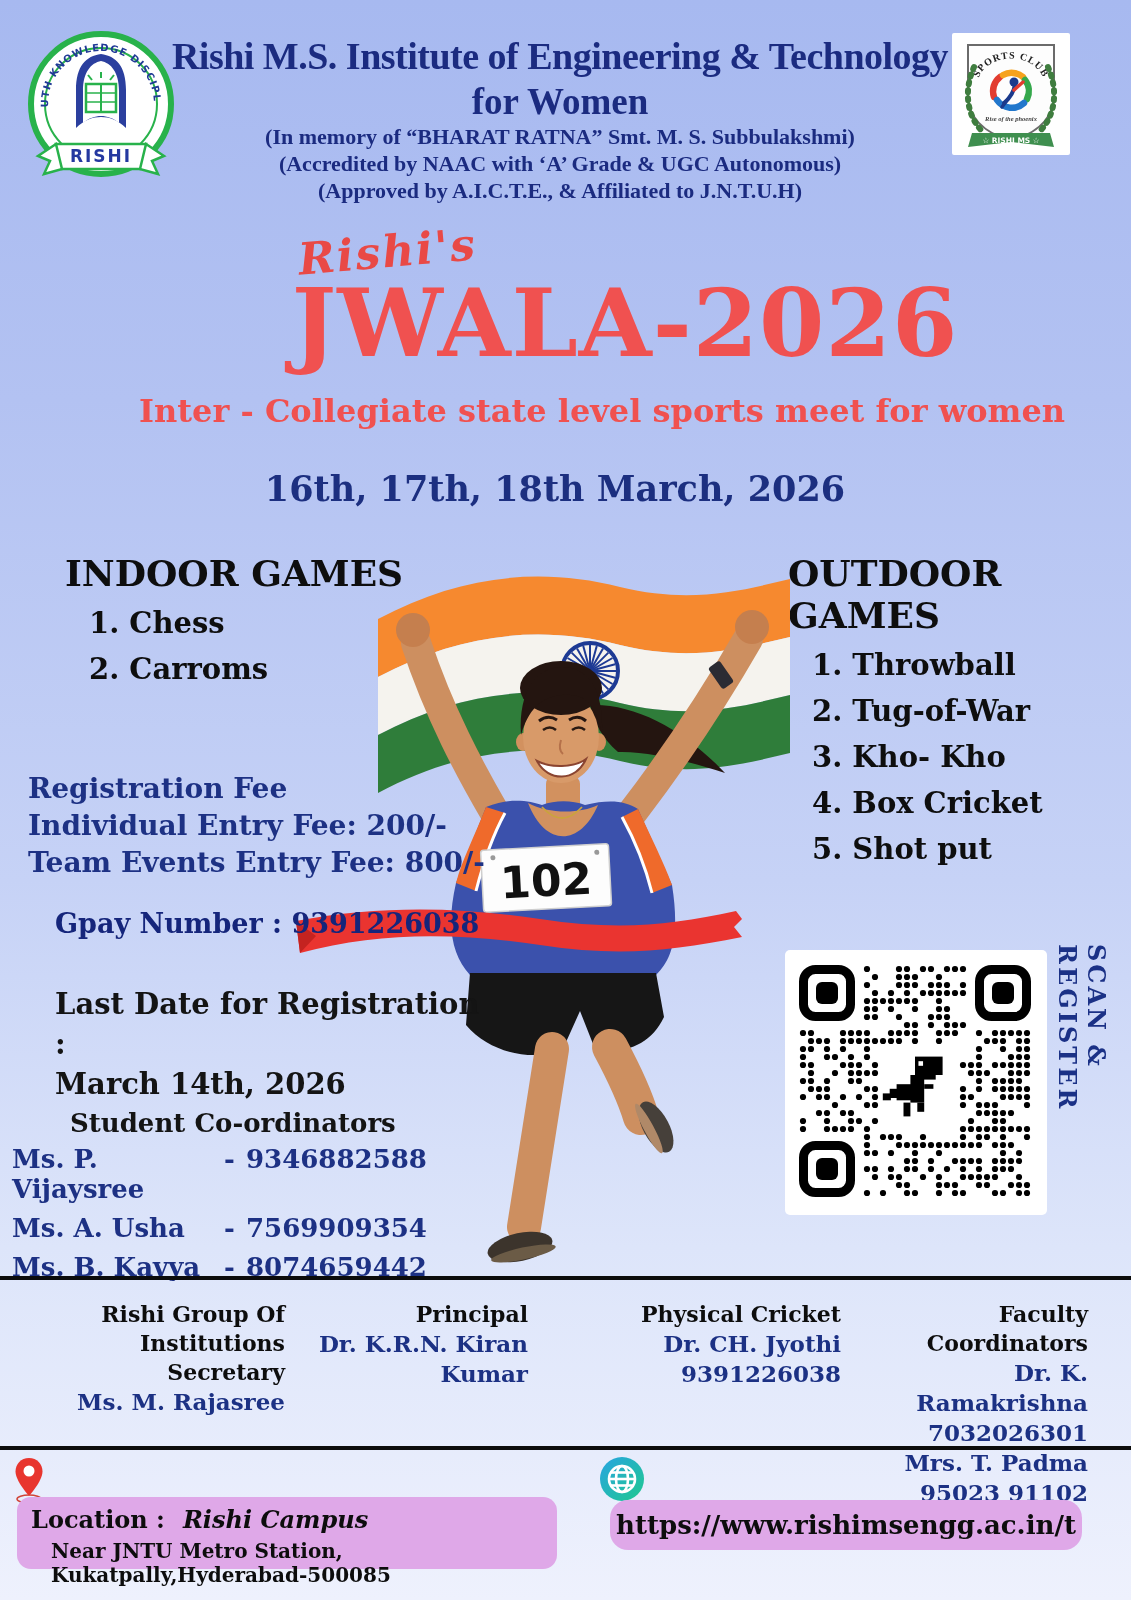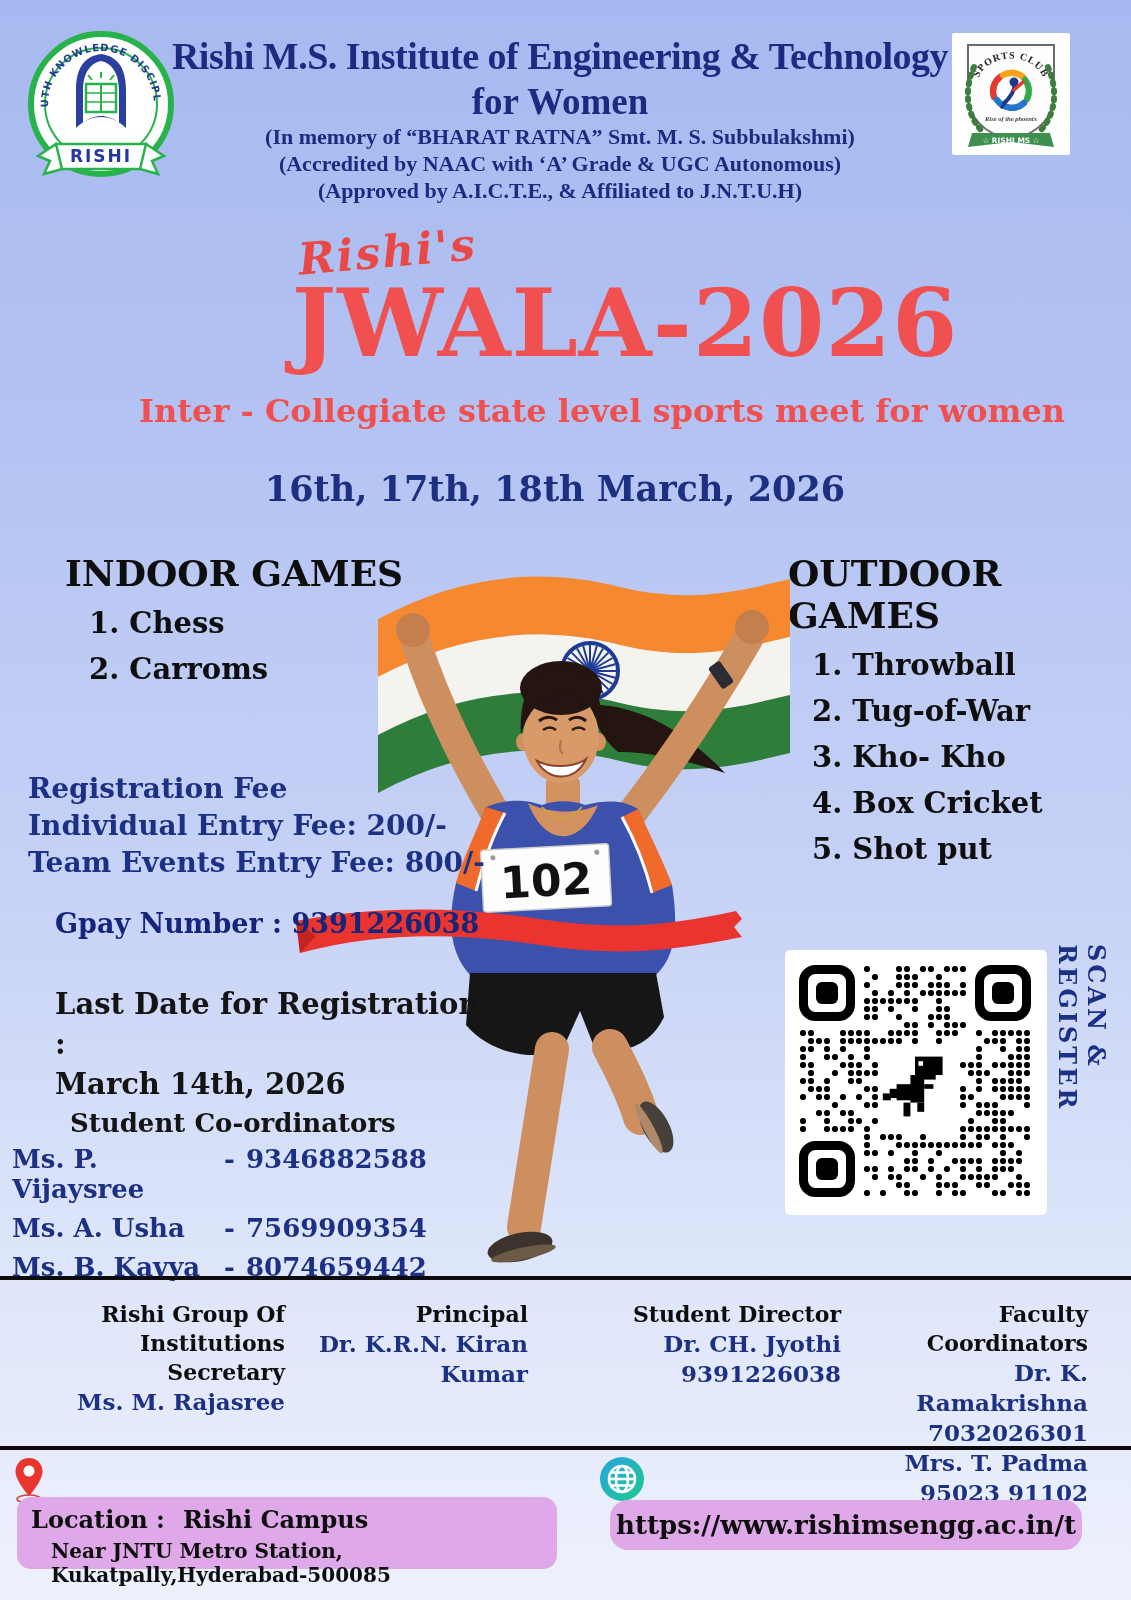--- a/index.html
+++ b/index.html
@@ -47,21 +47,21 @@
   
   .fcol{top:1300px;text-align:right;}
   .fc1{left:15px;width:270px;} .fc2{left:268px;width:260px;}
   .fc3{left:613px;width:228px;} .fc4{left:836px;width:252px;}
   .ftitle{font-size:22px;color:#0d0d0d;line-height:29px;}
   .fname{font-size:23px;color:#1c3184;line-height:30px;}
   
   .pin{left:14px;top:1456px;width:30px;height:48px;}
   .loc-box{left:17px;top:1497px;width:540px;height:72px;background:#dfa8e8;border-radius:14px;color:#0d0d0d;}
   .loc-line1{position:absolute;left:14px;top:8px;font-size:24px;}
-  .loc-line1 .loc-val{margin-left:18px;}
+  .loc-line1 .loc-val{margin-left:18px;font-style:italic;}
   .loc-line2{position:absolute;left:11px;top:42px;font-size:20px;margin-left:23px;}
   .globe{left:599px;top:1456px;width:46px;height:46px;}
   .url-box{left:610px;top:1500px;width:472px;height:50px;background:#dfa8e8;border-radius:18px;
            text-align:center;line-height:50px;font-size:26px;color:#0d0d0d;}
 </style>
 </head>
 <body>
 
 <div class="poster">
 
@@ -595,21 +595,21 @@
   <div class="abs fcol fc1">
     <div class="ftitle">Rishi Group Of Institutions</div>
     <div class="ftitle">Secretary</div>
     <div class="fname">Ms. M. Rajasree</div>
   </div>
   <div class="abs fcol fc2">
     <div class="ftitle">Principal</div>
     <div class="fname">Dr. K.R.N. Kiran Kumar</div>
   </div>
   <div class="abs fcol fc3">
-    <div class="ftitle">Student Director</div>
+    <div class="ftitle">Physical Cricket</div>
     <div class="fname">Dr. CH. Jyothi</div>
     <div class="fname">9391226038</div>
   </div>
   <div class="abs fcol fc4">
     <div class="ftitle">Faculty Coordinators</div>
     <div class="fname">Dr. K. Ramakrishna</div>
     <div class="fname">7032026301</div>
     <div class="fname">Mrs. T. Padma</div>
     <div class="fname">95023 91102</div>
   </div>

